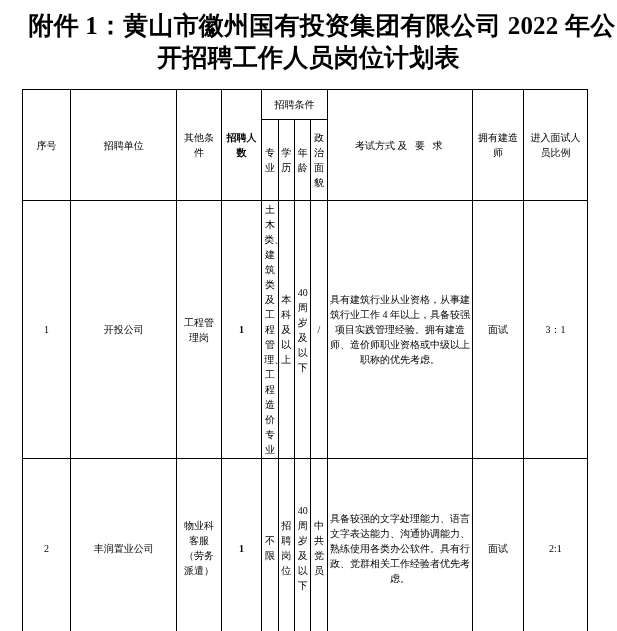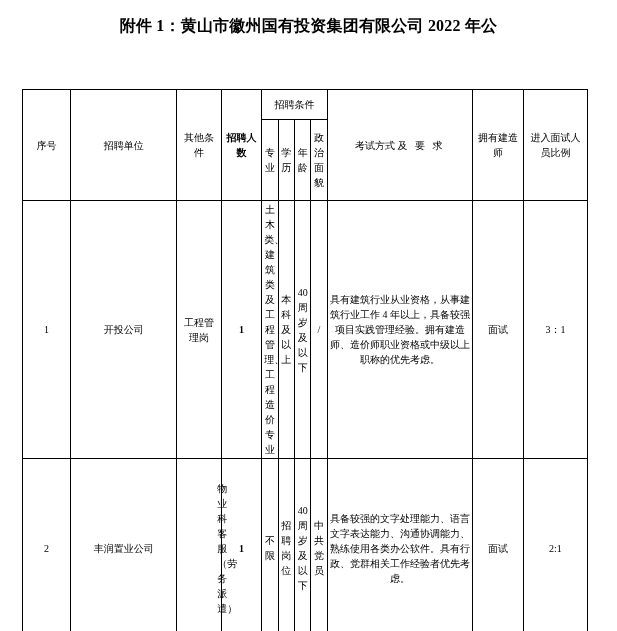--- a/index.html
+++ b/index.html
@@ -21,21 +21,21 @@
     background: #ffffff;
   }
 
   
   .doc-title {
     width: 560px;
     margin: 0 auto;
     padding-top: 10px;
     text-align: center;
     font-weight: bold;
-    font-size: 16px;
+    font-size: 25px;
     line-height: 32px;
     letter-spacing: 0.2px;
   }
   .title-line { display: block; white-space: nowrap; }
 
   
   .tbl-wrap {
     position: absolute;
     left: 22px;
     top: 89px;
@@ -79,21 +79,21 @@
     line-height: 16px;
     letter-spacing: 0;
   }
   .vert span { display: block; }
 
   
   .vert-squeeze {
     line-height: 11.2px;
     font-size: 11.5px;
   }
-  .vert-squeeze span { display: block; margin-left: 38px; }
+  .vert-squeeze span { display: block; }
 
   .hdr { font-size: 12px; }
   .cell-text {
     font-size: 11.5px;
     line-height: 16.5px;
   }
   .other-text {
     font-size: 11.5px;
     line-height: 19.5px;
     text-align: justify;
@@ -105,20 +105,21 @@
   .row-tall-2 { height: 179px; }
   .spaced { letter-spacing: 2.5px; }
 </style>
 </head>
 <body>
 
 <div class="page">
 
   <div class="doc-title">
     <span class="title-line">附件 1：黄山市徽州国有投资集团有限公司 2022 年公</span>
+    <span class="title-line">开招聘工作人员岗位计划表</span>
   </div>
 
   <div class="tbl-wrap">
     <table class="plan">
 
       <tbody>
           <tr>
         <td class="c-no hdr vert" rowspan="2">
           <span>序号</span>
         </td>

